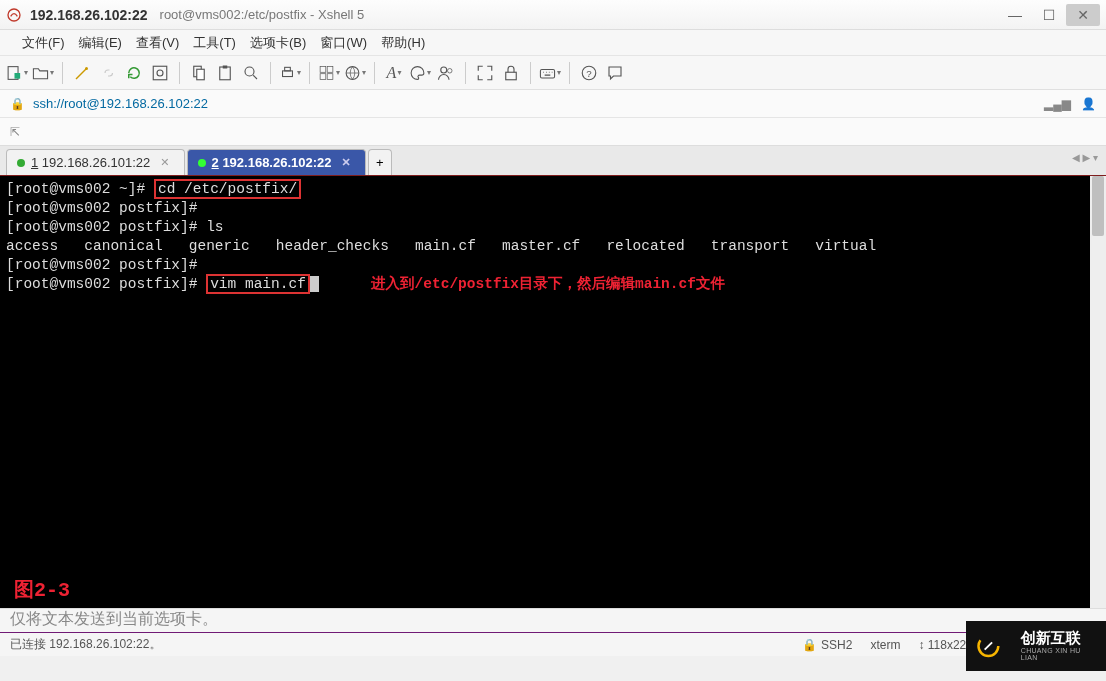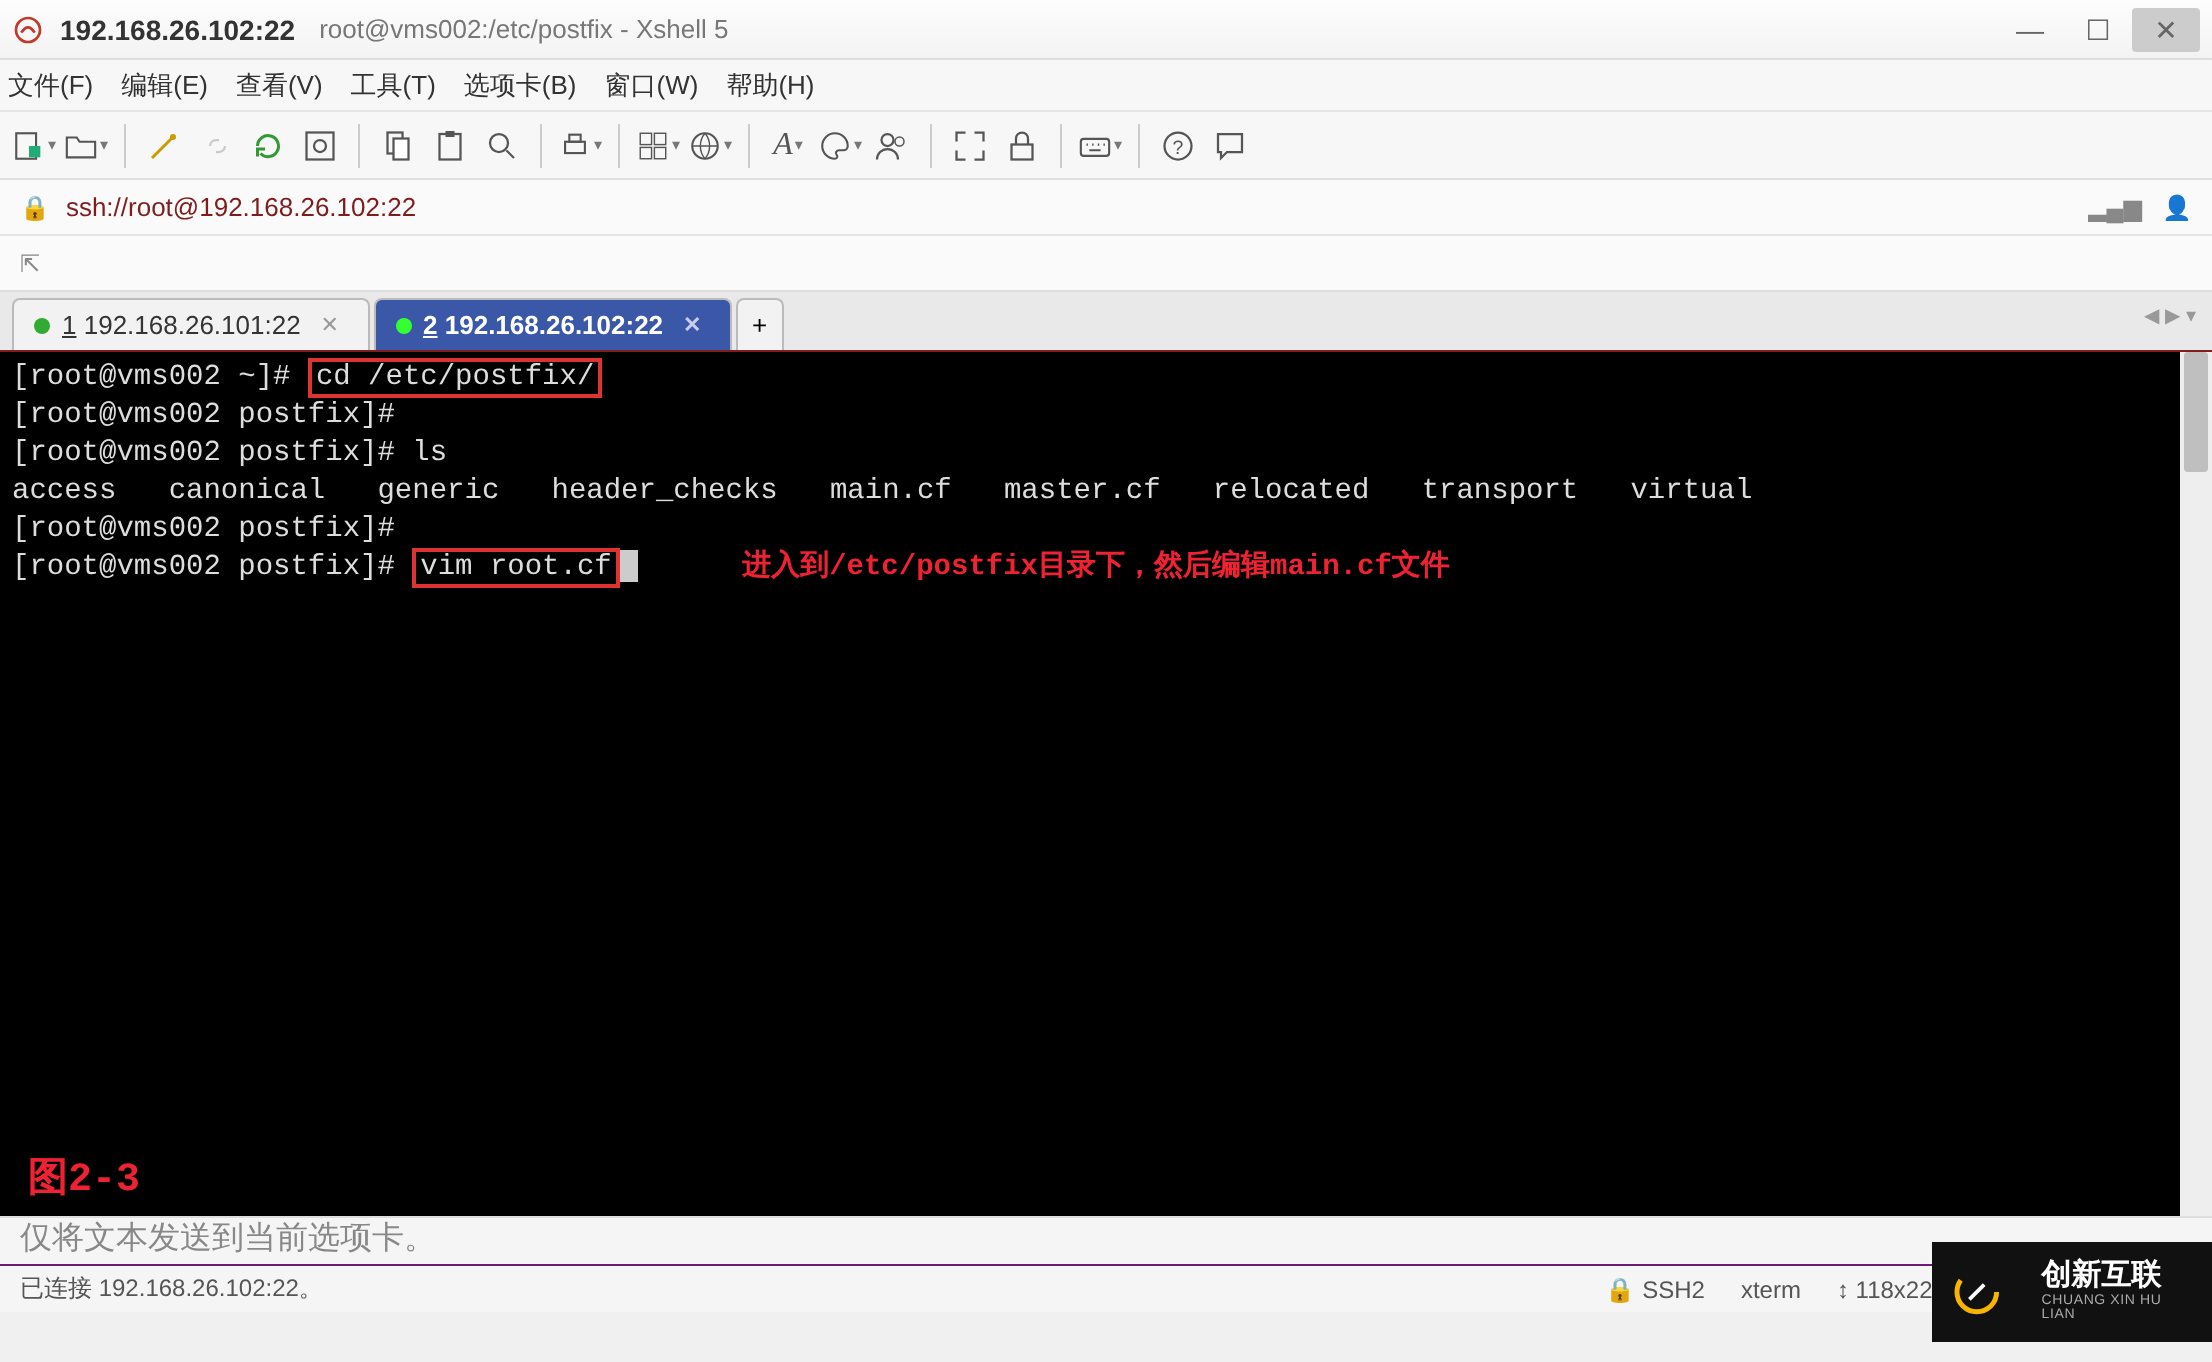--- a/index.html
+++ b/index.html
@@ -6,30 +6,30 @@
 body { font-family: "Microsoft YaHei", Arial, sans-serif; font-size: 12px; background: #f0f0f0; width: 1106px; height: 681px; overflow: hidden; position: relative; }
 
 .titlebar { height: 30px; background: linear-gradient(#fdfdfd,#f3f3f3); display: flex; align-items: center; padding: 0 6px; border-bottom: 1px solid #ddd; }
 .titlebar .app-icon { width: 16px; height: 16px; margin-right: 8px; color:#c0392b; }
 .titlebar .title-addr { font-weight: bold; font-size: 14px; color: #333; margin-right: 12px; }
 .titlebar .title-sub { color: #777; font-size: 13px; }
 .titlebar .win-btns { margin-left: auto; display: flex; }
 .titlebar .win-btn { width: 34px; height: 22px; display:flex;align-items:center;justify-content:center; color:#666; font-size:14px;}
 .titlebar .win-btn.close{ background:#ccc; border-radius:2px;}
 
-.menubar { height: 26px; background: #f7f7f7; display: flex; align-items: center; padding: 0 4px; gap: 14px; border-bottom: 1px solid #e5e5e5; font-size: 13px; color: #333; }
+.menubar { height: 26px; background: #f7f7f7; display: flex; align-items: center; padding: 0 22px; gap: 14px; border-bottom: 1px solid #e5e5e5; font-size: 13px; color: #333; }
 
 .toolbar { height: 34px; background: #f7f7f7; display: flex; align-items: center; padding: 0 6px; gap: 4px; border-bottom: 1px solid #e0e0e0; }
 .tbtn { width: 22px; height: 22px; display:flex; align-items:center; justify-content:center; color:#555; position:relative;}
 .tbtn svg{width:18px;height:18px;}
 .tsep { width:1px; height:22px; background:#ccc; margin:0 4px;}
 .tbtn .dd{ font-size:8px; margin-left:1px; color:#777;}
 
 .addrbar { height: 28px; background: #fafafa; display:flex; align-items:center; padding:0 10px; gap:8px; border-bottom:1px solid #e5e5e5; color:#555;}
-.addrbar input{ border:none; background:transparent; font-size:13px; color:#7f1d1d; flex:0 0 auto; width:250px;}
+.addrbar input{ border:none; background:transparent; font-size:13px; color:#0369a1; flex:0 0 auto; width:250px;}
 .addrbar .spacer{flex:1;}
 .addrbar .right-icons{display:flex;gap:10px;color:#888;}
 
 .hintbar { height: 28px; background:#fafafa; display:flex; align-items:center; padding:0 10px; gap:8px; border-bottom:1px solid #ddd; color:#555;}
 
 .tabbar { height: 30px; background:#e9e9e9; display:flex; align-items:flex-end; padding:0 6px; border-bottom:1px solid #7f1d1d; position:relative;}
 .tab { height:26px; padding:0 14px 0 10px; display:flex; align-items:center; gap:6px; border:1px solid #bbb; border-bottom:none; border-radius:4px 4px 0 0; margin-right:2px; font-size:13px;}
 .tab .dot{width:8px;height:8px;border-radius:50%;}
 .tab.inactive{ background:#f2f2f2; color:#333;}
 .tab.inactive .dot{background:#3a3;}
@@ -253,21 +253,21 @@
   <div class="tab add">+</div>
   <div class="navr">◀ ▶ ▾</div>
 </div>
 
 <div class="terminal-wrap">
 <div class="terminal"><span class="prompt">[root@vms002 ~]# </span><span class="hl">cd /etc/postfix/</span>
 <span class="prompt">[root@vms002 postfix]#</span>
 <span class="prompt">[root@vms002 postfix]# ls</span>
 <span class="prompt">access   canonical   generic   header_checks   main.cf   master.cf   relocated   transport   virtual</span>
 <span class="prompt">[root@vms002 postfix]#</span>
-<span class="prompt">[root@vms002 postfix]# </span><span class="hl">vim root.cf</span><span class="cursor"></span>      <span class="anno">进入到/etc/postfix目录下，然后编辑main.cf文件</span>
+<span class="prompt">[root@vms002 postfix]# </span><span class="hl">vim main.cf</span><span class="cursor"></span>      <span class="anno">进入到/etc/postfix目录下，然后编辑main.cf文件</span>
 <span class="fig">图2-3</span></div>
 <div class="scrollbar">
       <div class="thumb"></div>
     </div>
 </div>
 
 <div class="footer1">
   <span>仅将文本发送到当前选项卡。</span>
 </div>
 

